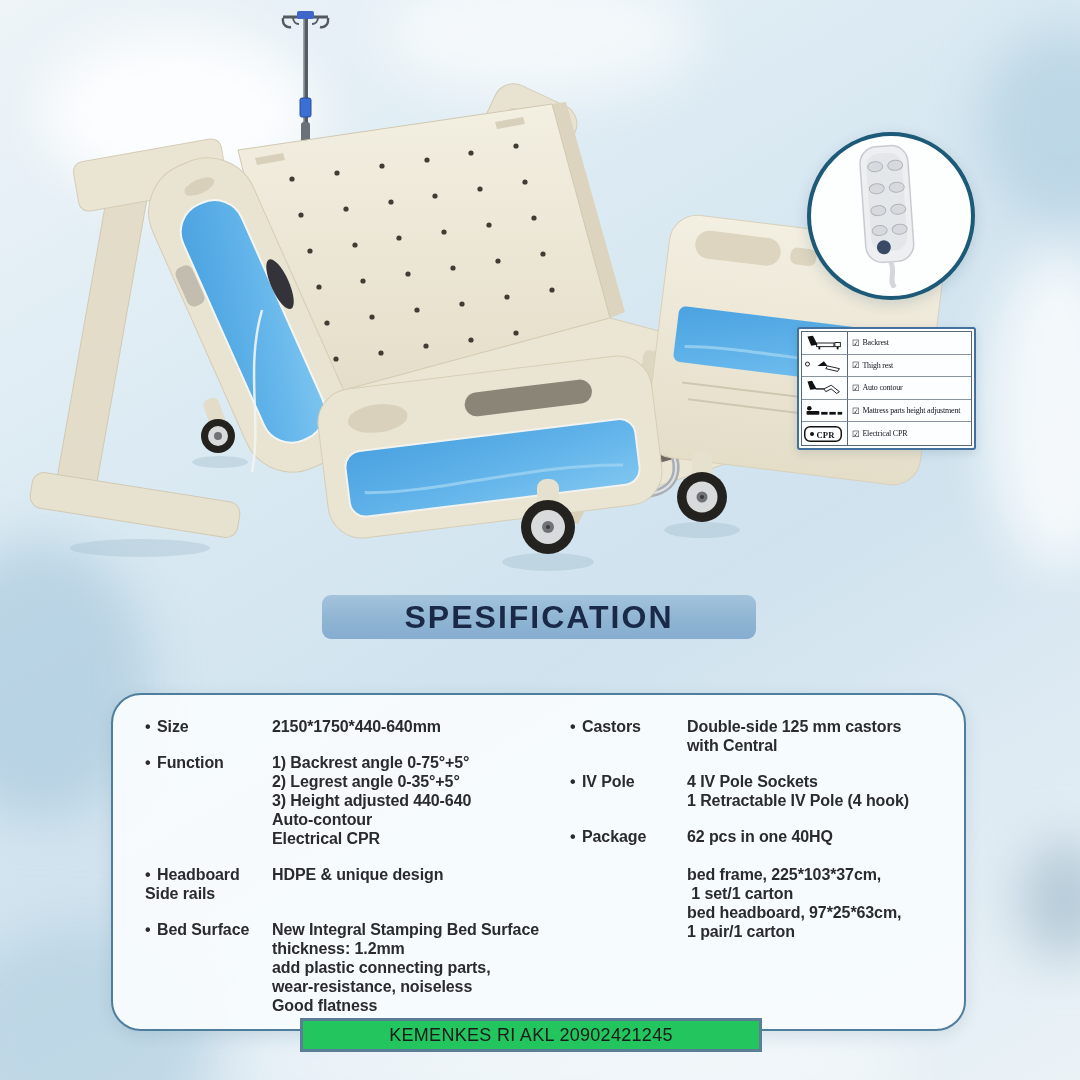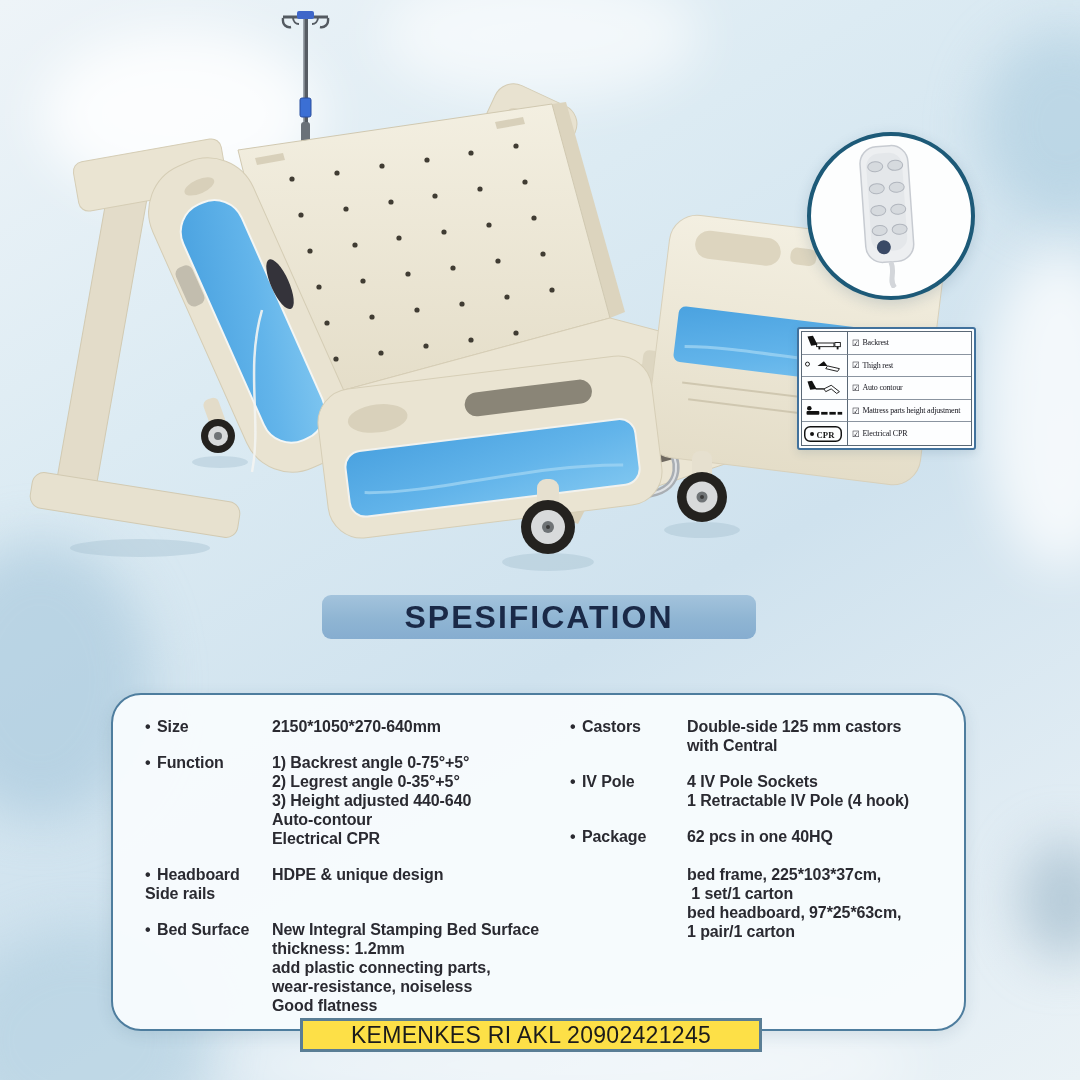--- a/index.html
+++ b/index.html
@@ -58,23 +58,23 @@
   .spec-label{flex:0 0 127px;white-space:pre;}
   .spec-col.right .spec-label{flex:0 0 117px;}
   .bullet{display:inline-block;width:12px;}
   .spec-value{white-space:pre;}
   .spec-row,.spec-label,.spec-value{
     font-size:16px;line-height:19px;font-weight:600;color:#2a2a31;letter-spacing:-.1px;}
 
   
   .regbox{
     position:absolute;left:300px;top:1018px;width:462px;height:34px;
-    background:#fde047;border:3px solid #5a7e95;box-sizing:border-box;
+    background:#22c55e;border:3px solid #5a7e95;box-sizing:border-box;
     display:flex;align-items:center;justify-content:center;
-    font-size:23px;color:#1b1b1b;letter-spacing:.3px;
+    font-size:18px;color:#1b1b1b;letter-spacing:.3px;
   }
 </style>
 </head>
 <body>
 
 <div>
   <div class="blob" style="left:40px;top:30px;width:280px;height:170px;background:rgba(255,255,255,.85);"></div>
   <div class="blob" style="left:380px;top:-30px;width:320px;height:130px;background:rgba(255,255,255,.6);"></div>
   <div class="blob" style="left:-70px;top:540px;width:220px;height:280px;background:rgba(160,195,216,.55);"></div>
   <div class="blob" style="left:-50px;top:930px;width:260px;height:220px;background:rgba(176,206,224,.6);"></div>
@@ -351,21 +351,21 @@
 </div>
 
 <div class="banner">
   <span>SPESIFICATION</span>
 </div>
 
 <div class="panel">
   <div class="spec-col left">
     <div class="spec-row">
       <div class="spec-label"><span class="bullet">•</span><span>Size</span></div>
-      <div class="spec-value">2150*1050*270-640mm</div>
+      <div class="spec-value">2150*1750*440-640mm</div>
     </div>
     <div class="spec-row">
       <div class="spec-label"><span class="bullet">•</span><span>Function</span></div>
       <div class="spec-value">1) Backrest angle 0-75°+5°
 2) Legrest angle 0-35°+5°
 3) Height adjusted 440-640
 Auto-contour
 Electrical CPR</div>
     </div>
     <div class="spec-row">

